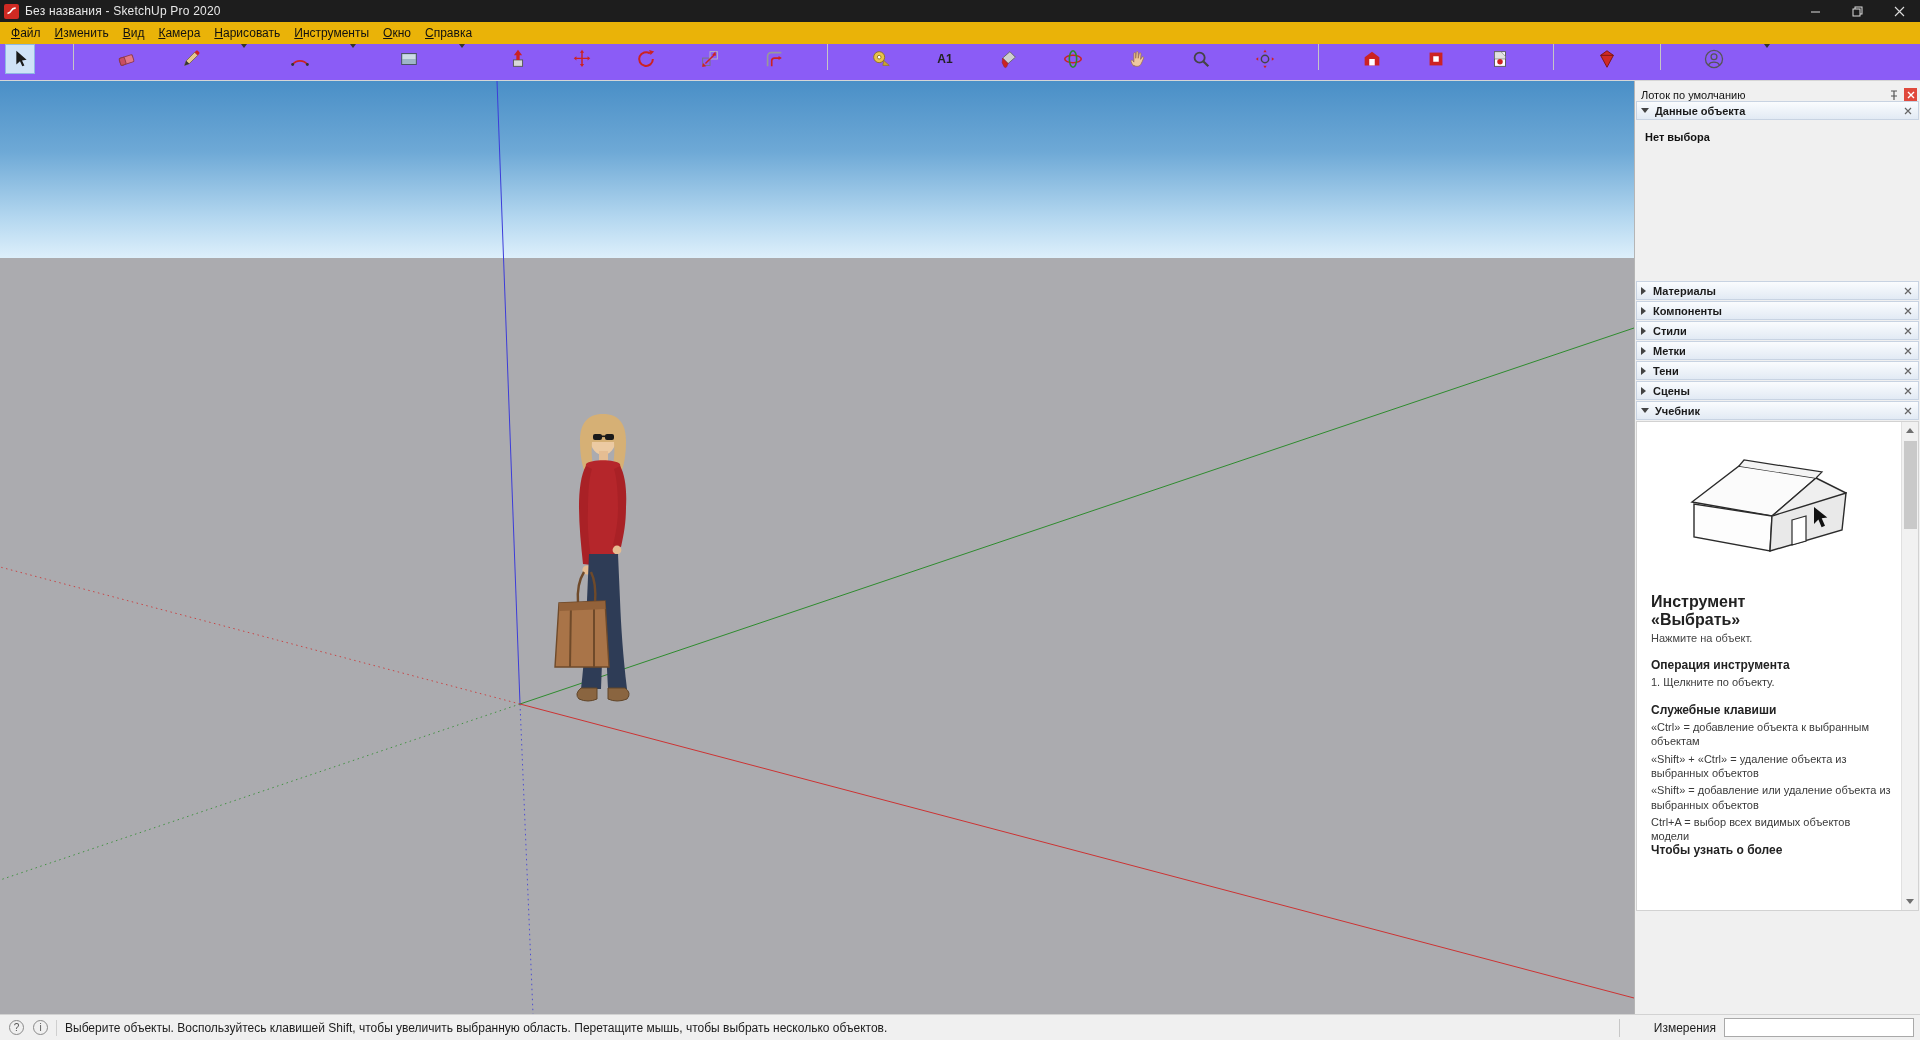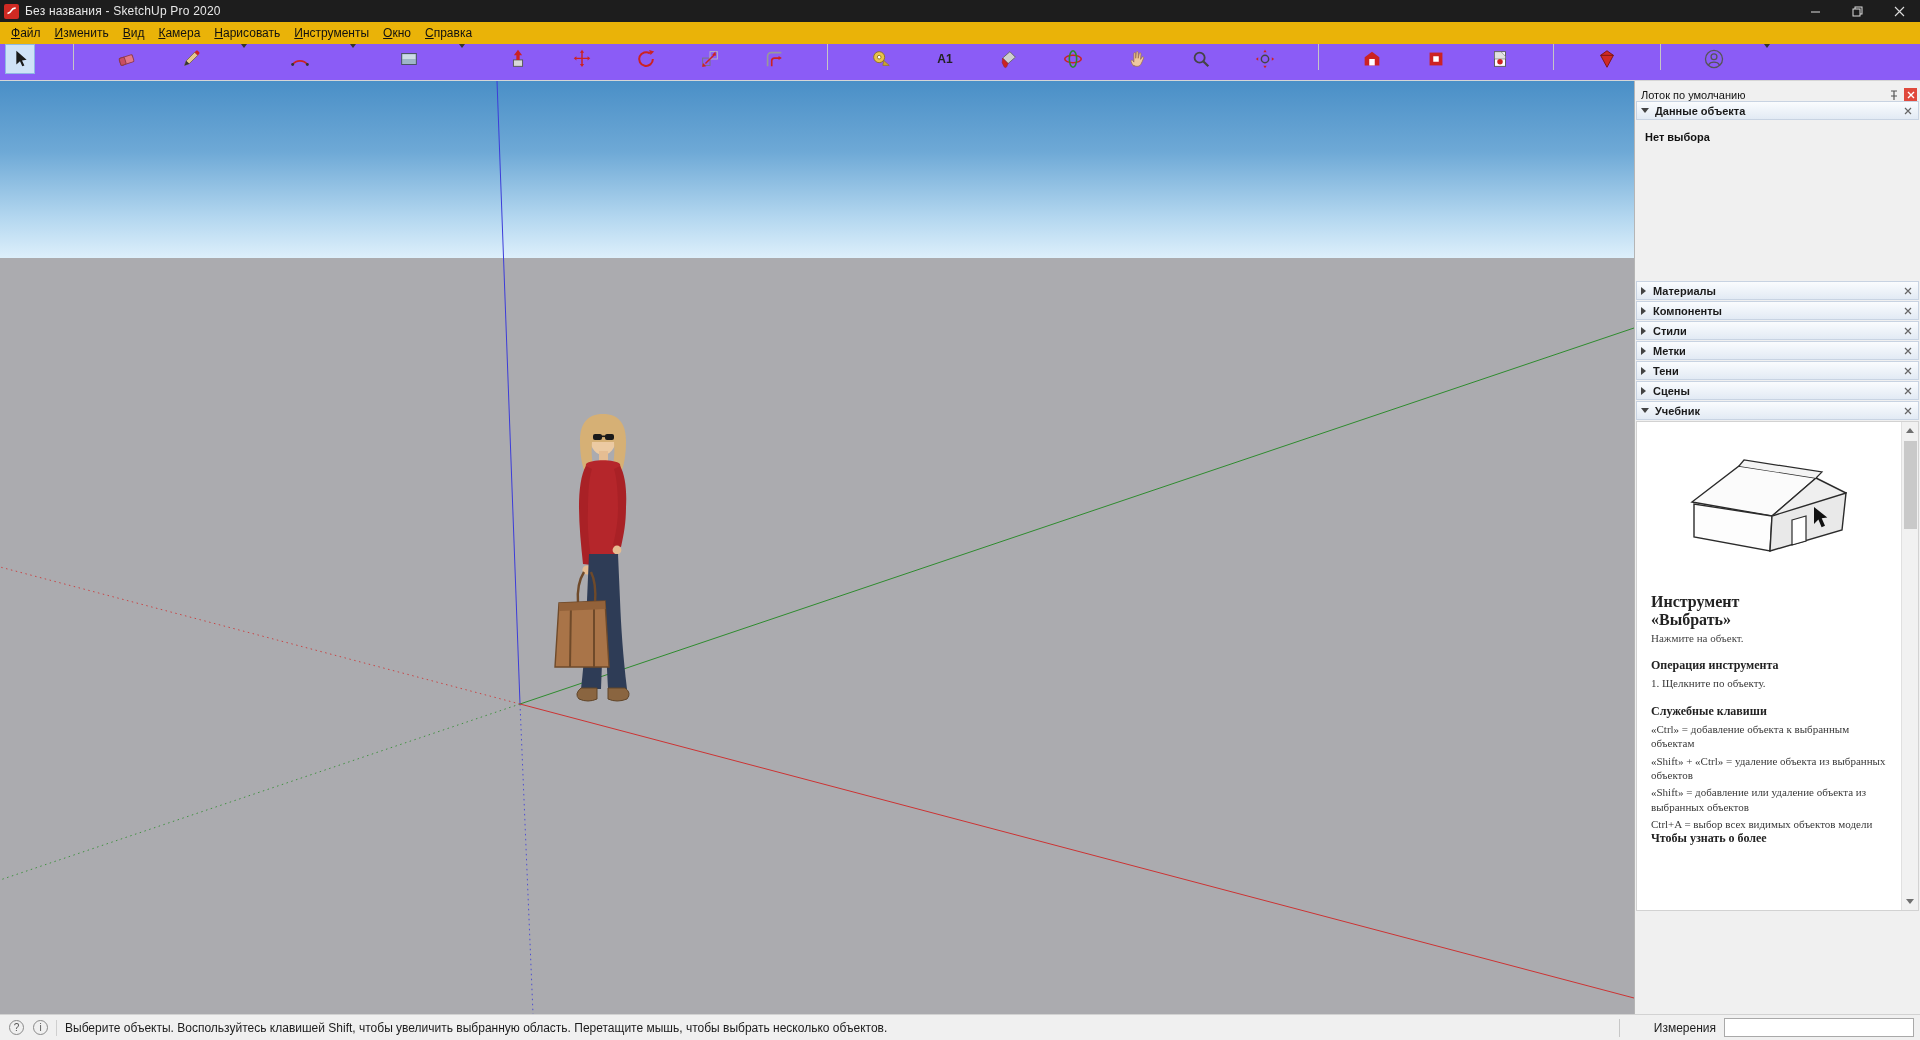--- a/index.html
+++ b/index.html
@@ -47,21 +47,21 @@
                   background:linear-gradient(#fafcfe,#e2eaf4); border:1px solid #c8d3e2; }
   .section-head .lbl { flex:1; font-weight:bold; font-size:11px; color:#1a1a1a; }
   .tri-down { width:0; height:0; border-left:4px solid transparent; border-right:4px solid transparent; border-top:5px solid #444; margin-right:6px; }
   .tri-right { width:0; height:0; border-top:4px solid transparent; border-bottom:4px solid transparent; border-left:5px solid #444; margin-right:7px; }
   .sec-x { width:12px; height:12px; display:flex; align-items:center; justify-content:center; }
 
   .entity-body { height:160px; padding:10px 10px; }
   .entity-body .no-sel { font-weight:bold; font-size:11px; }
 
   .instructor-body { height:490px; background:#fff; border:1px solid #d2d2d2; margin:0 1px; display:flex; overflow:hidden; }
-  .instr-text { flex:1; padding:6px 10px 0 14px; overflow:hidden; color:#333;font-family:Liberation Serif, serif; }
+  .instr-text { flex:1; padding:6px 10px 0 14px; overflow:hidden; color:#333; }
   .house-wrap { margin:22px auto 26px auto; width:175px; }
   .instr-h1 { font-size:16px; font-weight:bold; color:#222; line-height:1.15; }
   .instr-sub { font-size:11px; margin-top:2px; color:#444; }
   .instr-h2 { font-size:12px; font-weight:bold; margin-top:14px; color:#222; }
   .instr-p  { font-size:11px; margin-top:3px; line-height:1.3; color:#3a3a3a; }
   .instr-h3 { font-size:12px; font-weight:bold; margin-top:0; color:#222; }
 
   .vscroll { width:17px; background:#f1f1f1; border-left:1px solid #e0e0e0; display:flex; flex-direction:column; align-items:center; }
   .sb-btn { width:17px; height:17px; display:flex; align-items:center; justify-content:center; }
   .sb-up { border-left:4px solid transparent; border-right:4px solid transparent; border-bottom:5px solid #6f6f6f; width:0; height:0; }

